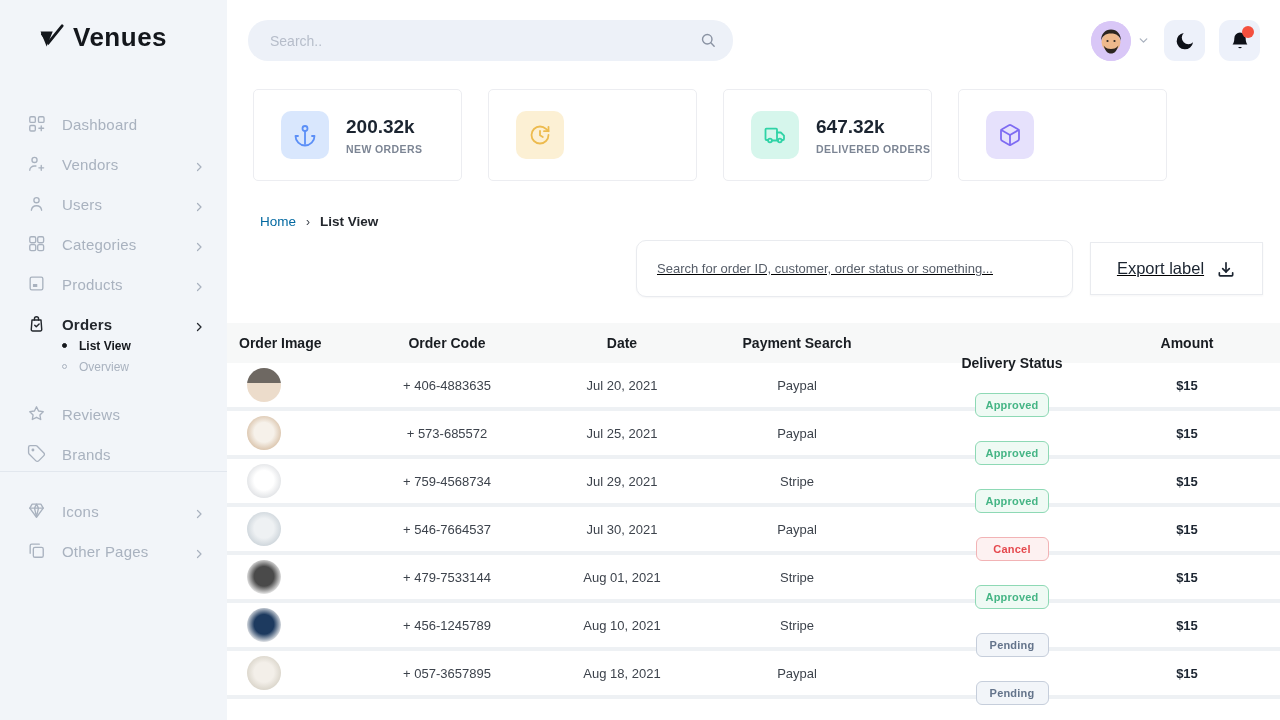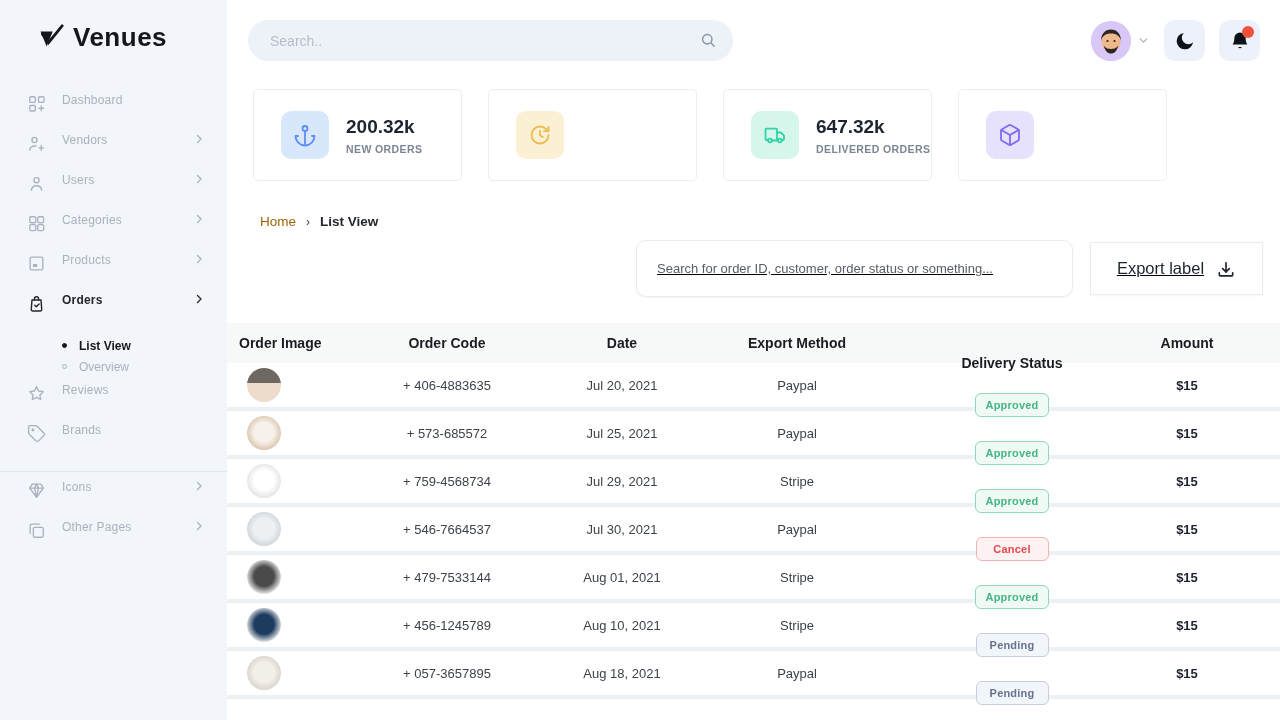--- a/index.html
+++ b/index.html
@@ -4,22 +4,22 @@
 <style>
   * { margin:0; padding:0; box-sizing:border-box; }
   html,body { width:1280px; height:720px; overflow:hidden; background:#fff;
     font-family:"Liberation Sans","DejaVu Sans",sans-serif; }
 
   
   .sidebar { position:fixed; left:0; top:0; width:227px; height:720px; background:#f2f5f9; }
   .logo { display:flex; align-items:center; gap:9px; padding:22px 0 0 34px; }
   .logo-text { font-size:26px; font-weight:700; color:#14171c; letter-spacing:.5px; }
   .menu { margin-top:40px; }
-  .mitem { display:flex; align-items:flex-start; height:40px; padding:0 22px 0 27px;
-    color:#a9b2bf; font-size:12px; font-weight:500; cursor:pointer; }
+  .mitem { display:flex; align-items:flex-end; height:40px; padding:0 22px 0 27px;
+    color:#a9b2bf; font-size:15px; font-weight:500; cursor:pointer; }
   .mitem .micon { width:20px; height:20px; margin-right:15px; flex:0 0 20px; display:flex; align-items:center; }
   .mitem .mlabel { flex:1; letter-spacing:.2px; }
   .mitem .chev { width:12px; height:12px; color:#a9b2bf; }
   .mitem.active { color:#23272d; font-weight:700; }
   .mitem.active .chev { color:#23272d; }
   .submenu { padding:2px 0 6px 62px; }
   .sitem { display:flex; align-items:center; gap:12px; height:21px; font-size:12px; color:#a9b2bf; cursor:pointer; }
   .sitem .dot { width:5px; height:5px; border-radius:50%; border:1.5px solid #a9b2bf; }
   .sitem.active { color:#15181d; font-weight:700; }
   .sitem.active .dot { border-color:#15181d; background:#15181d; }
@@ -43,21 +43,21 @@
   
   .stats { display:flex; gap:26px; padding:28px 0 0 26px; }
   .card { width:209px; height:92px; background:#fff; border:1px solid #ecedf1; border-radius:5px;
     display:flex; align-items:center; padding-left:27px; gap:17px; }
   .cicon { width:48px; height:48px; border-radius:10px; display:flex; align-items:center; justify-content:center; }
   .cval { font-size:19px; font-weight:700; color:#1b2430; }
   .clabel { font-size:10.5px; font-weight:700; color:#7c8594; letter-spacing:.4px; margin-top:5px; }
 
   
   .crumbs { display:flex; align-items:center; gap:10px; padding:33px 0 0 33px; font-size:13.5px; }
-  .crumb-home { color:#a16207; cursor:pointer; }
+  .crumb-home { color:#0369a1; cursor:pointer; }
   .crumb-sep { color:#3d434c; font-size:12px; }
   .crumb-cur { color:#23272d; font-weight:600; }
   .toolbar { display:flex; justify-content:flex-end; align-items:center; gap:17px; padding:11px 17px 0 0;text-decoration:underline; }
   .osearch { width:437px; height:57px; border:1px solid #e9ebef; border-radius:10px; background:#fff;
     box-shadow:0 1px 2px rgba(20,25,40,.04); display:flex; align-items:center; }
   .osearch input { width:100%; border:none; outline:none; background:transparent; padding:0 20px;
     font-size:13px; color:#3b4149; font-family:inherit; }
   .osearch input::placeholder { color:#565d68; }
   .export-btn { width:173px; height:53px; border:1px solid #e9ebef; border-radius:0; background:#fff;
     box-shadow:0 1px 2px rgba(20,25,40,.04); display:flex; align-items:center; justify-content:center;
@@ -368,21 +368,21 @@
           </svg>
       </span>
     </div>
   </div>
 
   <div class="table">
     <div class="thead">
       <div class="td c1">Order Image</div>
       <div class="td c2">Order Code</div>
       <div class="td c3">Date</div>
-      <div class="td c4">Export Method</div>
+      <div class="td c4">Payment Search</div>
       <div class="td c5">Delivery Status</div>
       <div class="td c6">Amount</div>
     </div>
 
     <div class="trow">
       <div class="td c1">
           <span class="pimg" style="background: linear-gradient(rgb(110, 104, 98) 0px, rgb(110, 104, 98) 45%, rgb(236, 220, 203) 45%, rgb(236, 220, 203) 100%);"></span>
         </div>
       <div class="td c2">+ 406-4883635</div>
       <div class="td c3">Jul 20, 2021</div>

